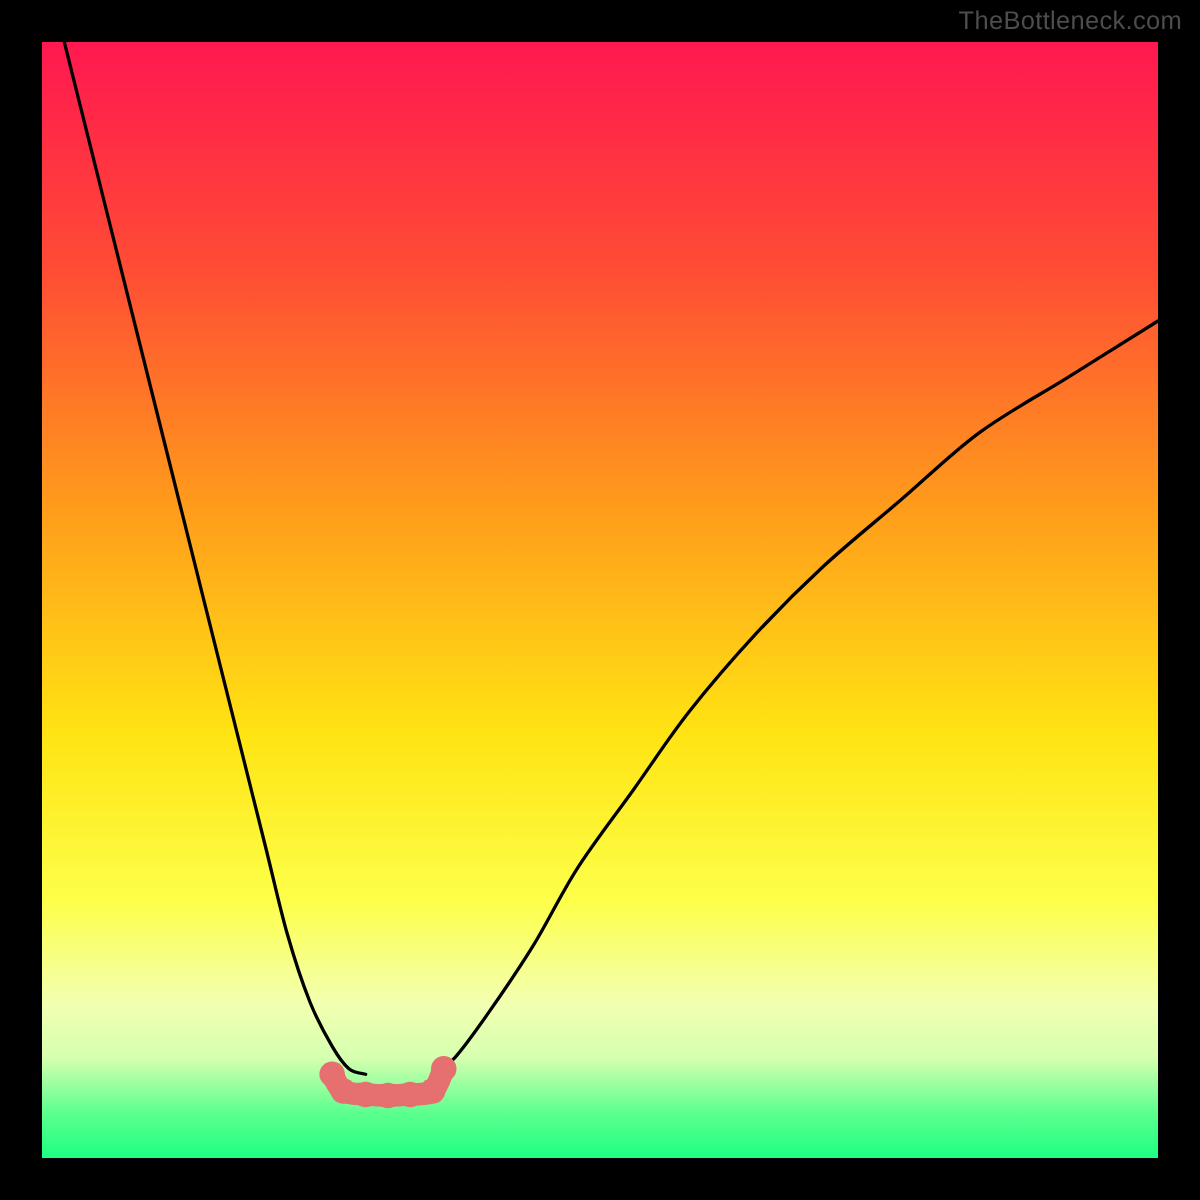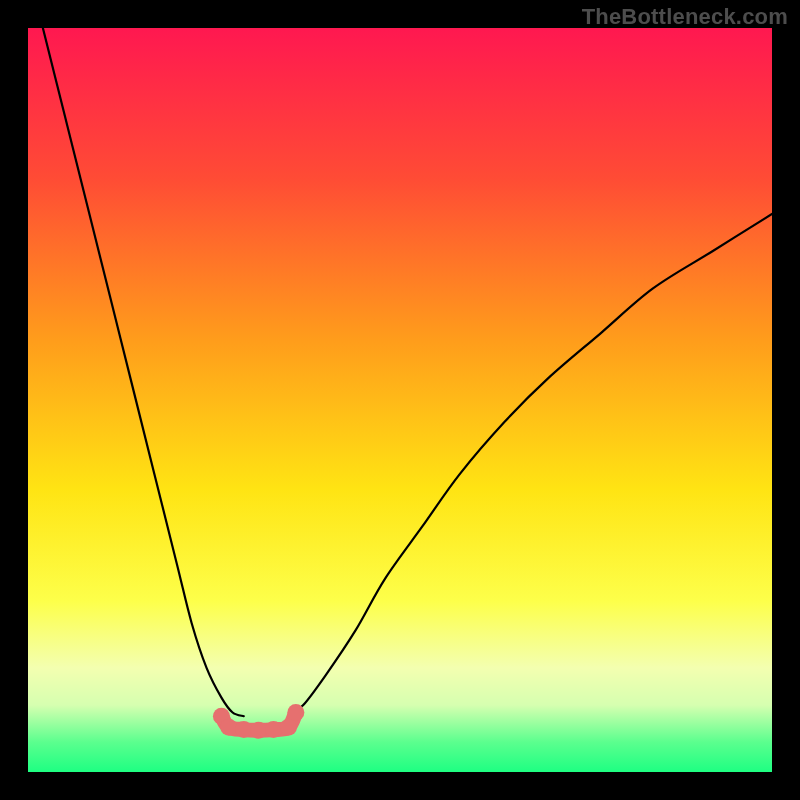--- a/index.html
+++ b/index.html
@@ -33,23 +33,23 @@
     inset: 0;
     width: 100%;
     height: 100%;
     pointer-events: none;
   }
   .attribution {
     position: absolute;
     top: 4px;
     right: 12px;
     color: #4d4d4d;
-    font-size: 22px;
+    font-size: 17px;
     letter-spacing: 0.2px;
-    font-weight: 700;
+    font-weight: 400;
   }
 </style>
 </head>
 <body>
 
 <div class="frame">
 
   <div class="plot-area">
 
     <svg class="gradient-bg" viewBox="0 0 744 744" preserveAspectRatio="none">

